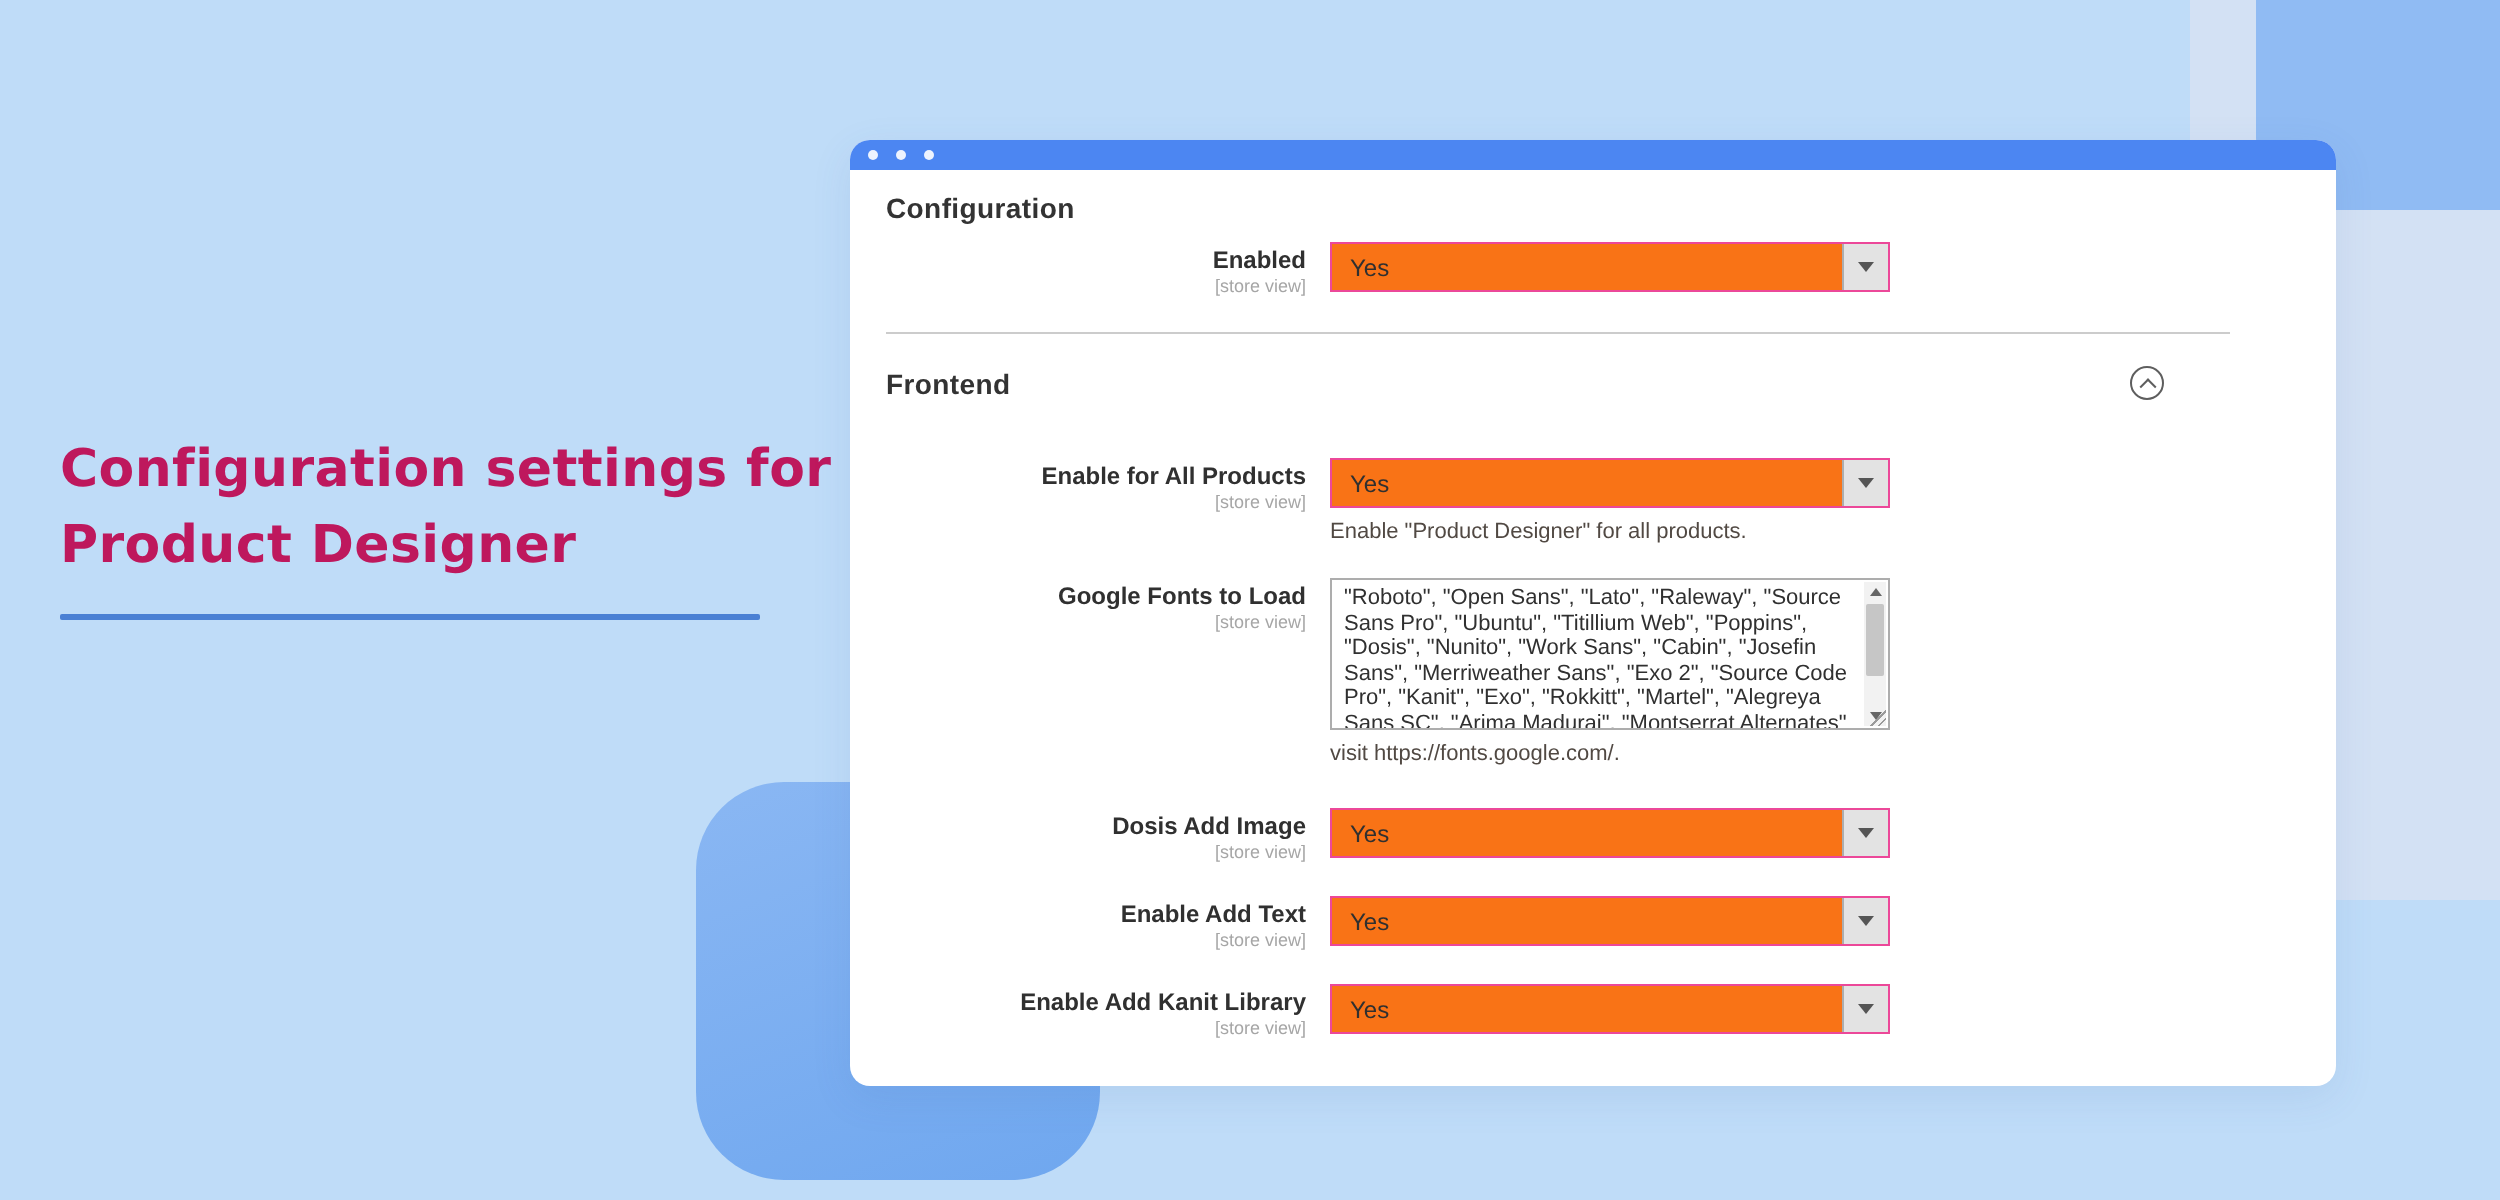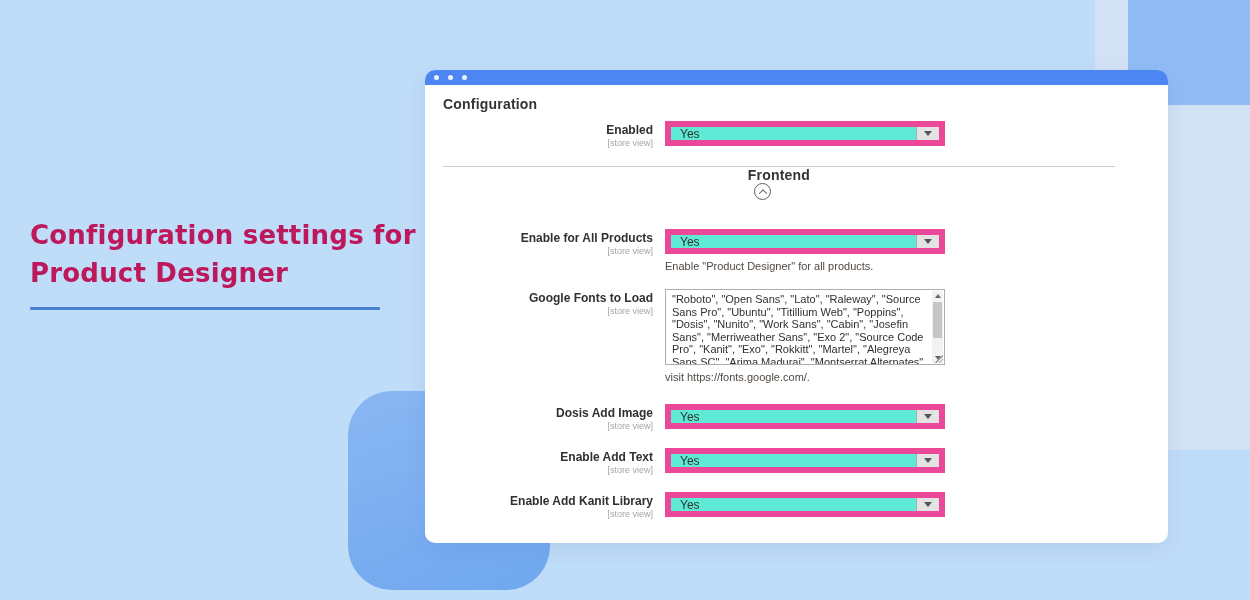--- a/index.html
+++ b/index.html
@@ -60,21 +60,21 @@
   .config-title { margin:5px 0 9px 0; }
 
   .row { display:flex; margin-top:16px; }
   .row-first { margin-top:29px; }
   .label-col { width:210px; text-align:right; padding-top:3px; flex:none; }
   .field-label { font-size:12px; font-weight:700; color:#303030; line-height:13px; }
   .field-scope { font-size:9px; color:#a6a6a6; line-height:11px; margin-top:1px; }
   .field-col { margin-left:12px; width:280px; flex:none; }
 
   .select-box {
-    position:relative; height:25px; border:6px solid #ec4899; background:#5eead4;
+    position:relative; height:25px; border:1px solid #ec4899; background:#f97316;
     display:flex; align-items:center; padding:0 28px 0 9px;
     font-size:12px; color:#303030; cursor:pointer;
   }
   .select-arrow-btn {
     position:absolute; right:0; top:0; bottom:0; width:23px;
     background:#e3e3e3; border-left:1px solid #adadad;
     display:flex; align-items:center; justify-content:center;
   }
   .tri-down {
     width:0; height:0;
@@ -86,21 +86,21 @@
     margin-top:5px; width:264px;
     font-size:11px; font-weight:700; color:#41362f; line-height:13px;
   }
   .field-comment {
     margin-top:6px; font-size:11px; color:#514943; line-height:13px;
   }
 
   .divider { border:none; border-top:1px solid #cccccc; margin-top:17px; }
 
   .frontend-header {
-    display:flex; align-items:center; justify-content:space-between;flex-direction:column;
+    margin-top:16px; display:flex; align-items:center; justify-content:space-between;
   }
   .collapse-btn {
     width:17px; height:17px; border:1px solid #5e5e5e; border-radius:50%;
     display:flex; align-items:center; justify-content:center;
     background:#fff; cursor:pointer; margin-right:33px;
   }
   .chev-up {
     width:6px; height:6px; border-left:1.5px solid #5e5e5e; border-top:1.5px solid #5e5e5e;
     transform:rotate(45deg) translate(1px,1px);
   }

